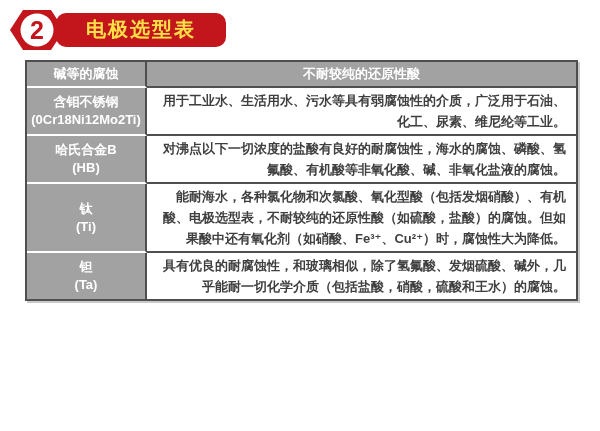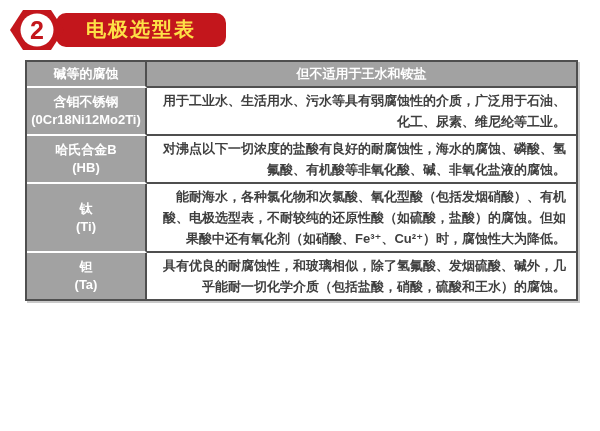--- a/index.html
+++ b/index.html
@@ -70,21 +70,21 @@
   </div>
 
   <table class="sel">
     <colgroup>
         <col class="c1">
         <col class="c2">
       </colgroup>
     <thead>
       <tr>
         <th class="h1">碱等的腐蚀</th>
-        <th class="h2">但不适用于王水和铵盐</th>
+        <th class="h2">不耐较纯的还原性酸</th>
       </tr>
     </thead>
     <tbody>
       <tr>
         <td class="mat">
           <span class="mat-name">含钼不锈钢</span>
           <span class="mat-code">(0Cr18Ni12Mo2Ti)</span>
         </td>
         <td class="desc">用于工业水、生活用水、污水等具有弱腐蚀性的介质，广泛用于石油、化工、尿素、维尼纶等工业。</td>
       </tr>

